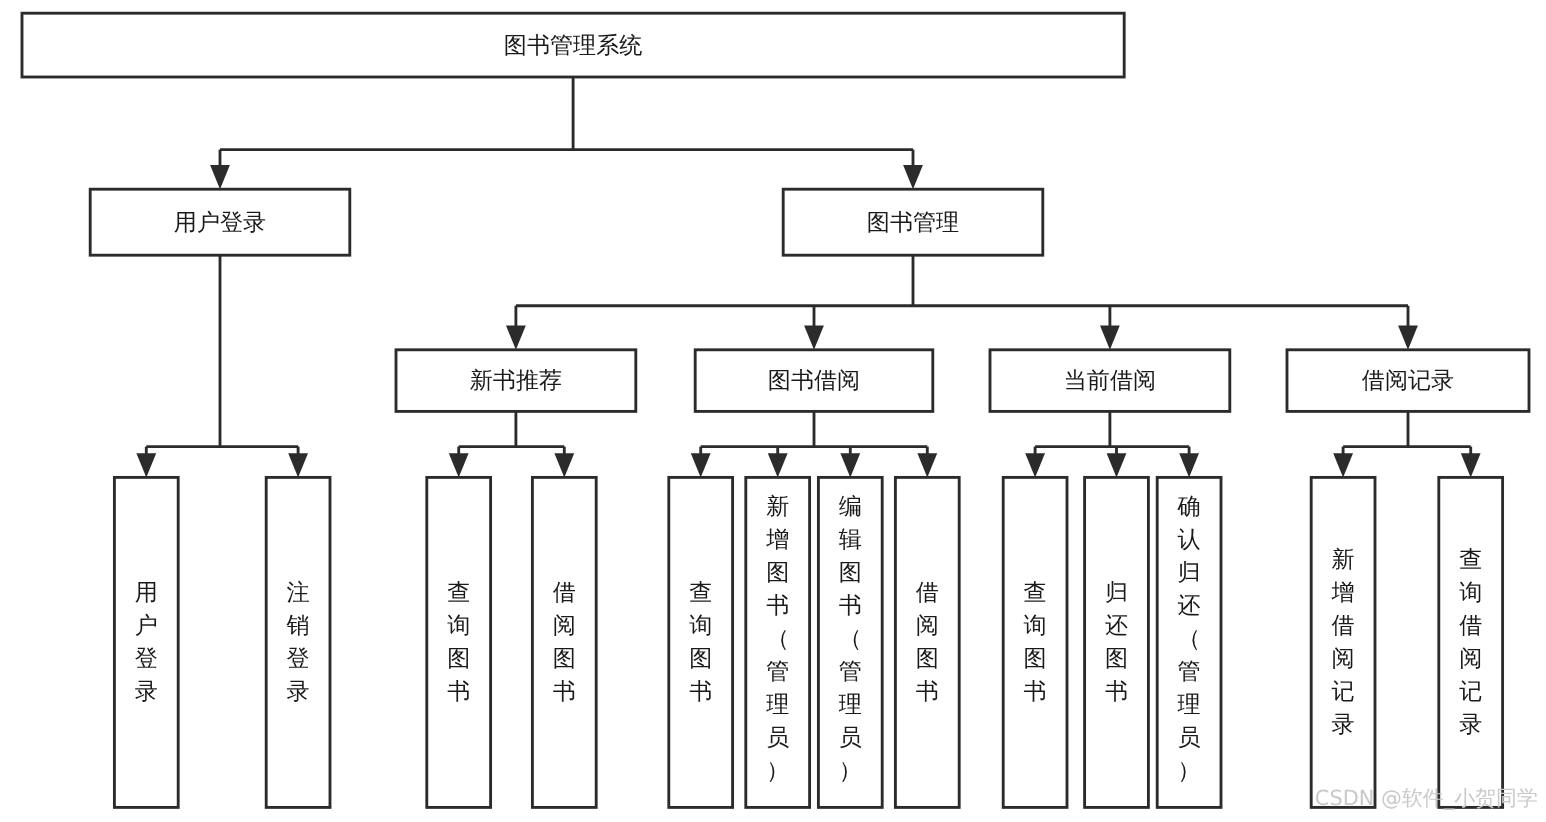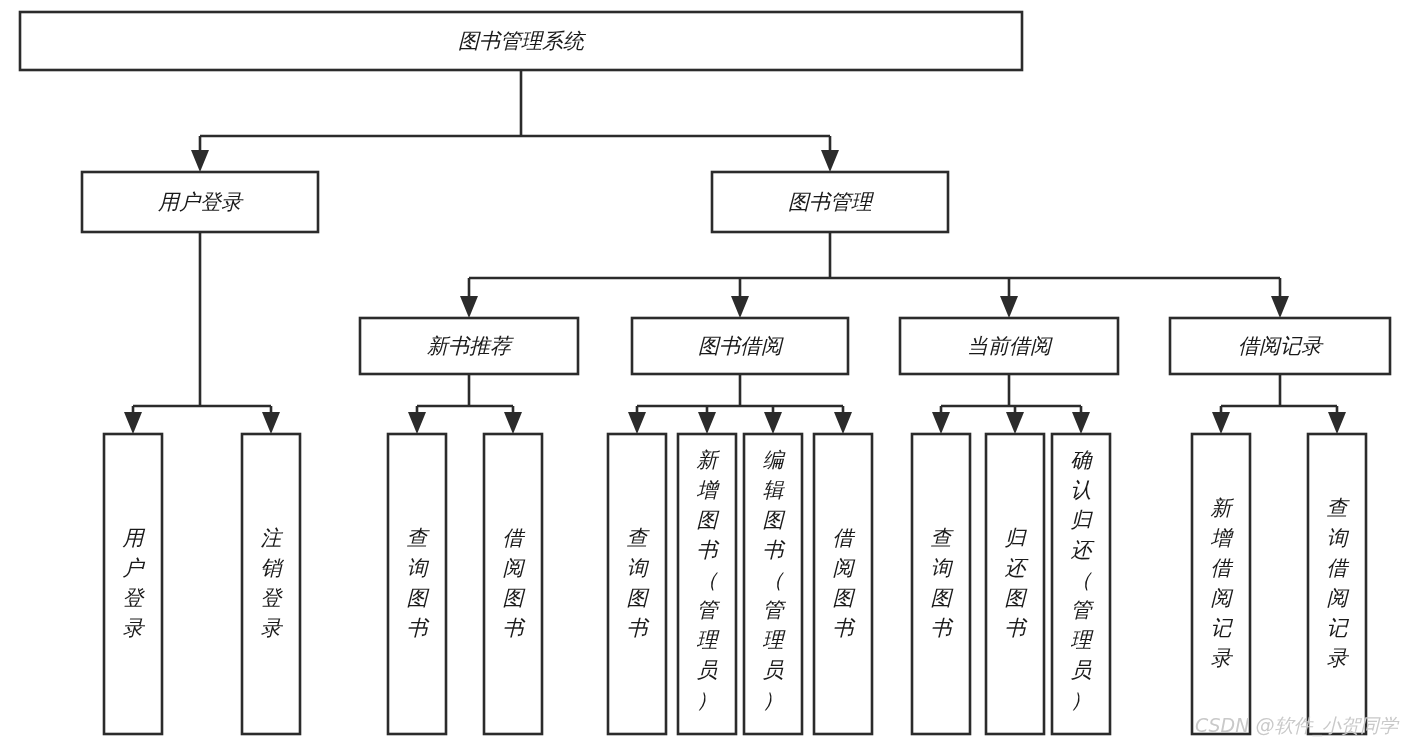--- a/index.html
+++ b/index.html
@@ -11,21 +11,20 @@
   body {
     width: 1405px;
     height: 747px;
     font-family: "DejaVu Sans", "Liberation Sans", sans-serif;
     overflow: hidden;
   }
   #diagram-root {
     position: relative;
     width: 1405px;
     height: 524px;
-    font-style: italic;
   }
   svg.diagram-canvas {
     position: absolute;
     top: 0;
     left: 0;
     width: 1405px;
     height: 747px;
   }
   .node-box {
     fill: #ffffff;

